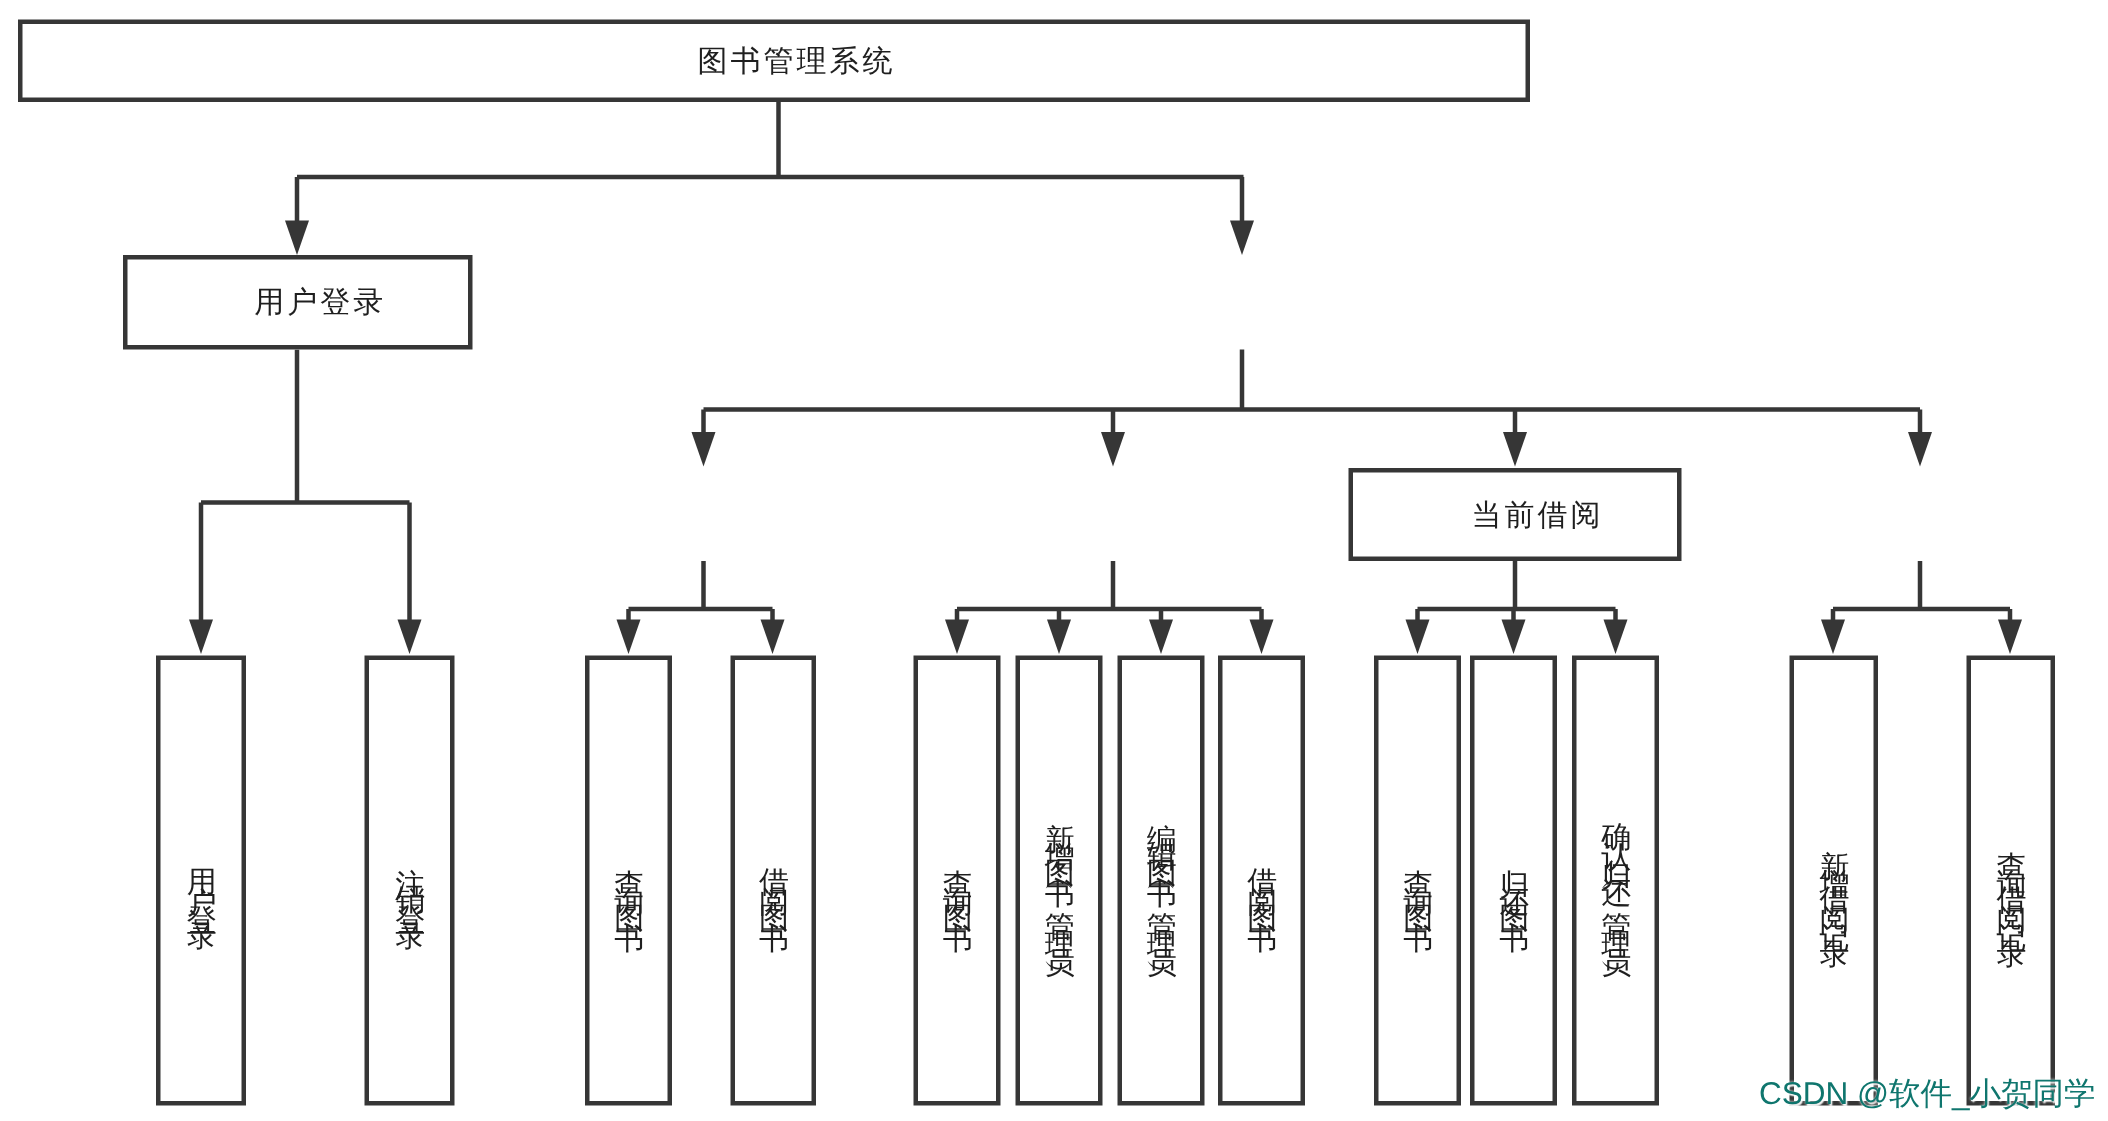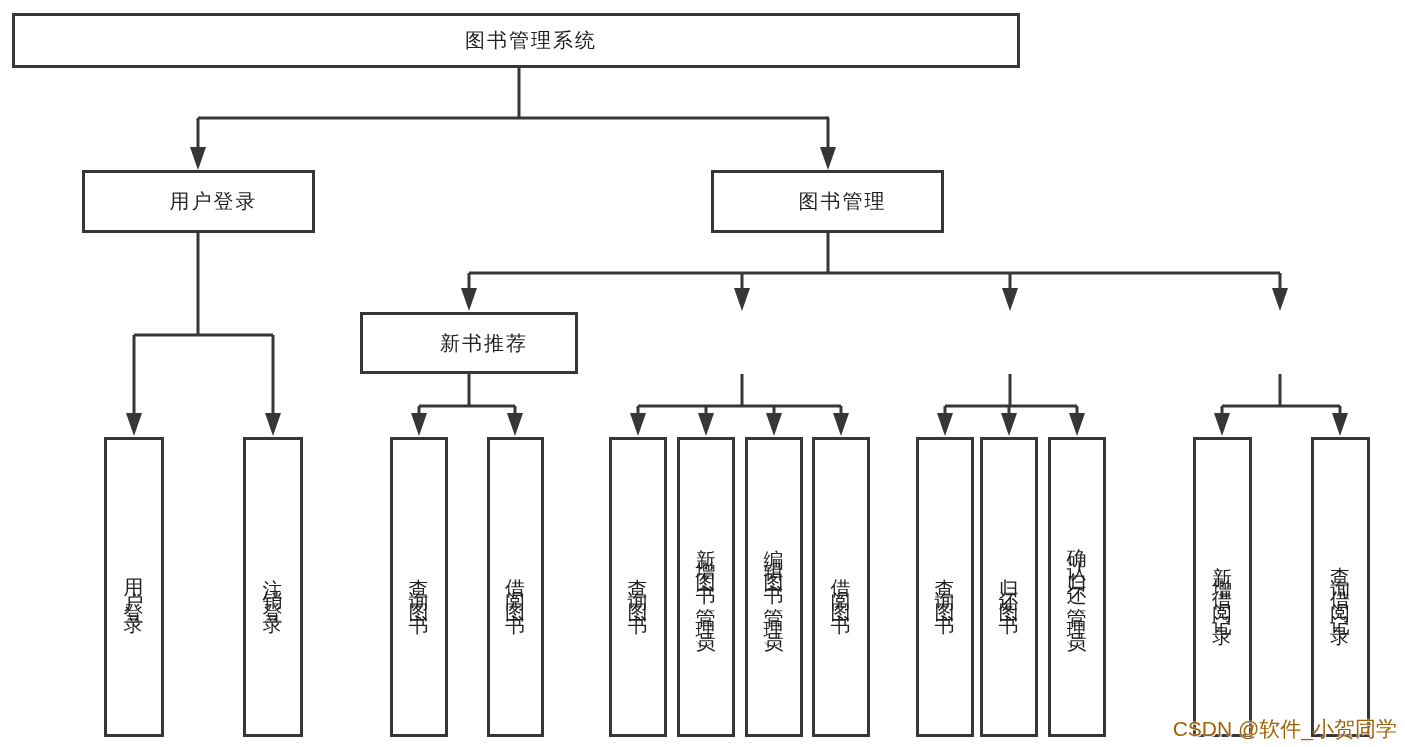--- a/index.html
+++ b/index.html
@@ -49,21 +49,21 @@
     font-size: 20px;
     line-height: 1;
     letter-spacing: 12px;
     white-space: nowrap;
   }
   .watermark {
     position: absolute;
     right: 8px;
     bottom: 4px;
     font-size: 21px;
-    color: #a16207;
+    color: #0f766e;
     text-shadow: 0 0 2px #ffffff, 1px 1px 1px #ffffff;
     white-space: nowrap;
   }
 </style>
 </head>
 <body>
 
 <div class="canvas">
 
   <svg class="connectors" viewBox="0 0 1405 747" xmlns="http://www.w3.org/2000/svg">
@@ -98,26 +98,23 @@
     </g>
   </svg>
 
   <div class="node hnode" style="left:12px; top:13px; width:1008px; height:55px">
     <span>图书管理系统</span>
   </div>
 
   <div class="node hnode" style="left:82px; top:170px; width:233px; height:63px">
     <span>用户登录</span>
   </div>
-  <div class="node hnode" style="left:711px; top:170px; width:233px; height:63px">
-    <span>图书管理</span>
-  </div>
 
-  <div class="node hnode" style="left:360px; top:312px; width:218px; height:62px">
-    <span>新书推荐</span>
+  <div class="node hnode" style="left:899px; top:312px; width:222px; height:62px">
+    <span>当前借阅</span>
   </div>
 
   <div class="node leaf" style="left:104px; width:60px">
     <span class="vtext">用户登录</span>
   </div>
   <div class="node leaf" style="left:243px; width:60px">
     <span class="vtext">注销登录</span>
   </div>
 
   <div class="node leaf" style="left:390px; width:58px">

